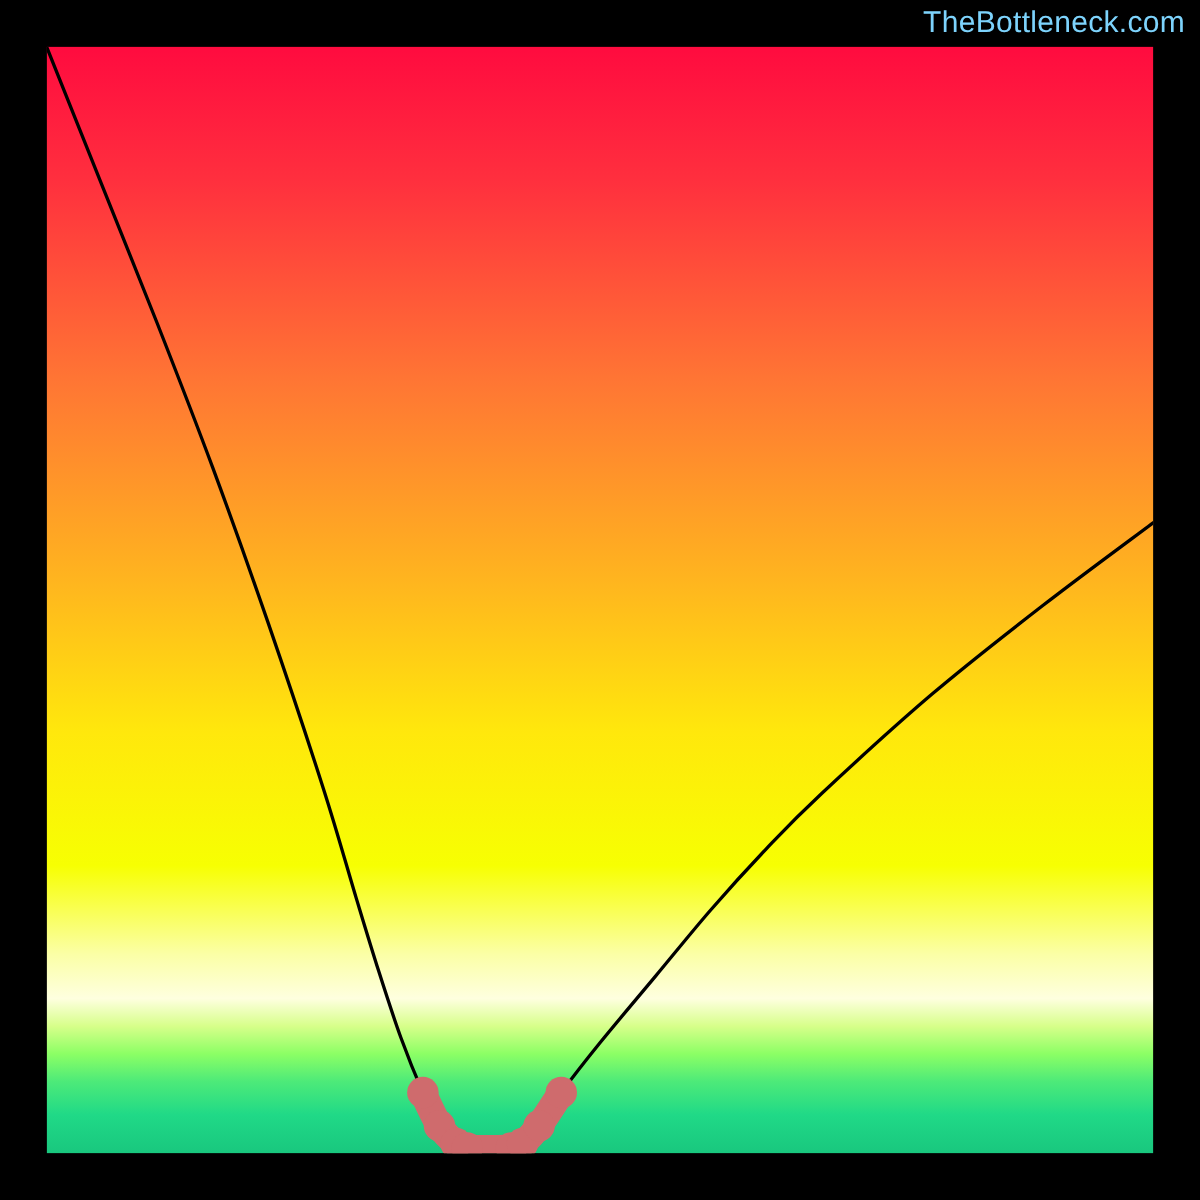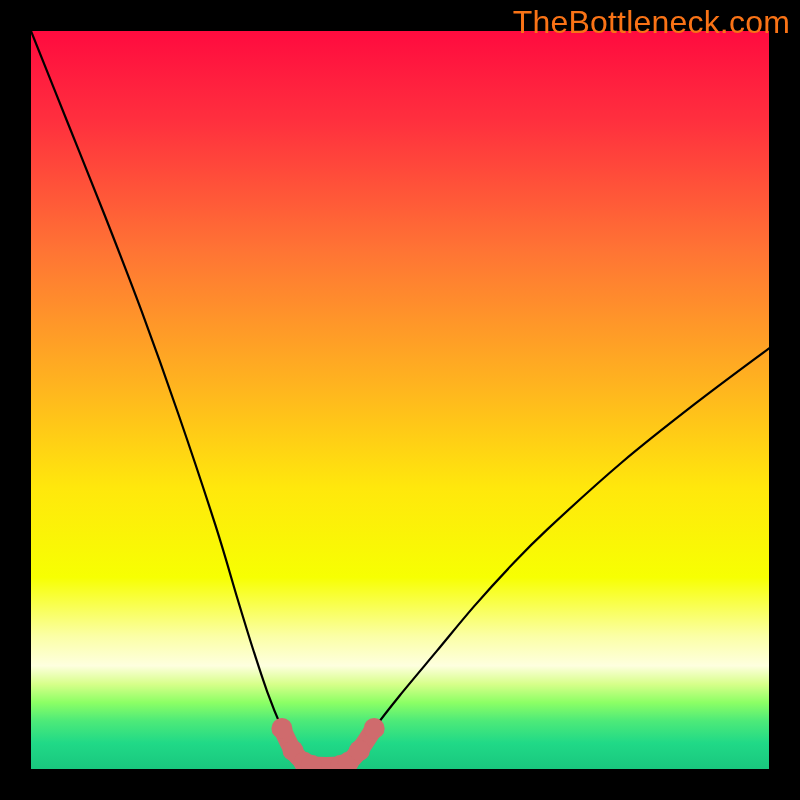--- a/index.html
+++ b/index.html
@@ -22,22 +22,22 @@
     left: 31px;
     top: 31px;
     width: 738px;
     height: 738px;
     overflow: hidden;
   }
   .watermark {
     position: absolute;
     top: 4px;
     right: 10px;
-    color: #f97316;
-    font-size: 32px;
+    color: #7dd3fc;
+    font-size: 20px;
     font-weight: 400;
     letter-spacing: 0.2px;
     z-index: 5;
     user-select: none;
   }
   svg {
     position: absolute;
     left: 0; top: 0;
   }
 </style>

